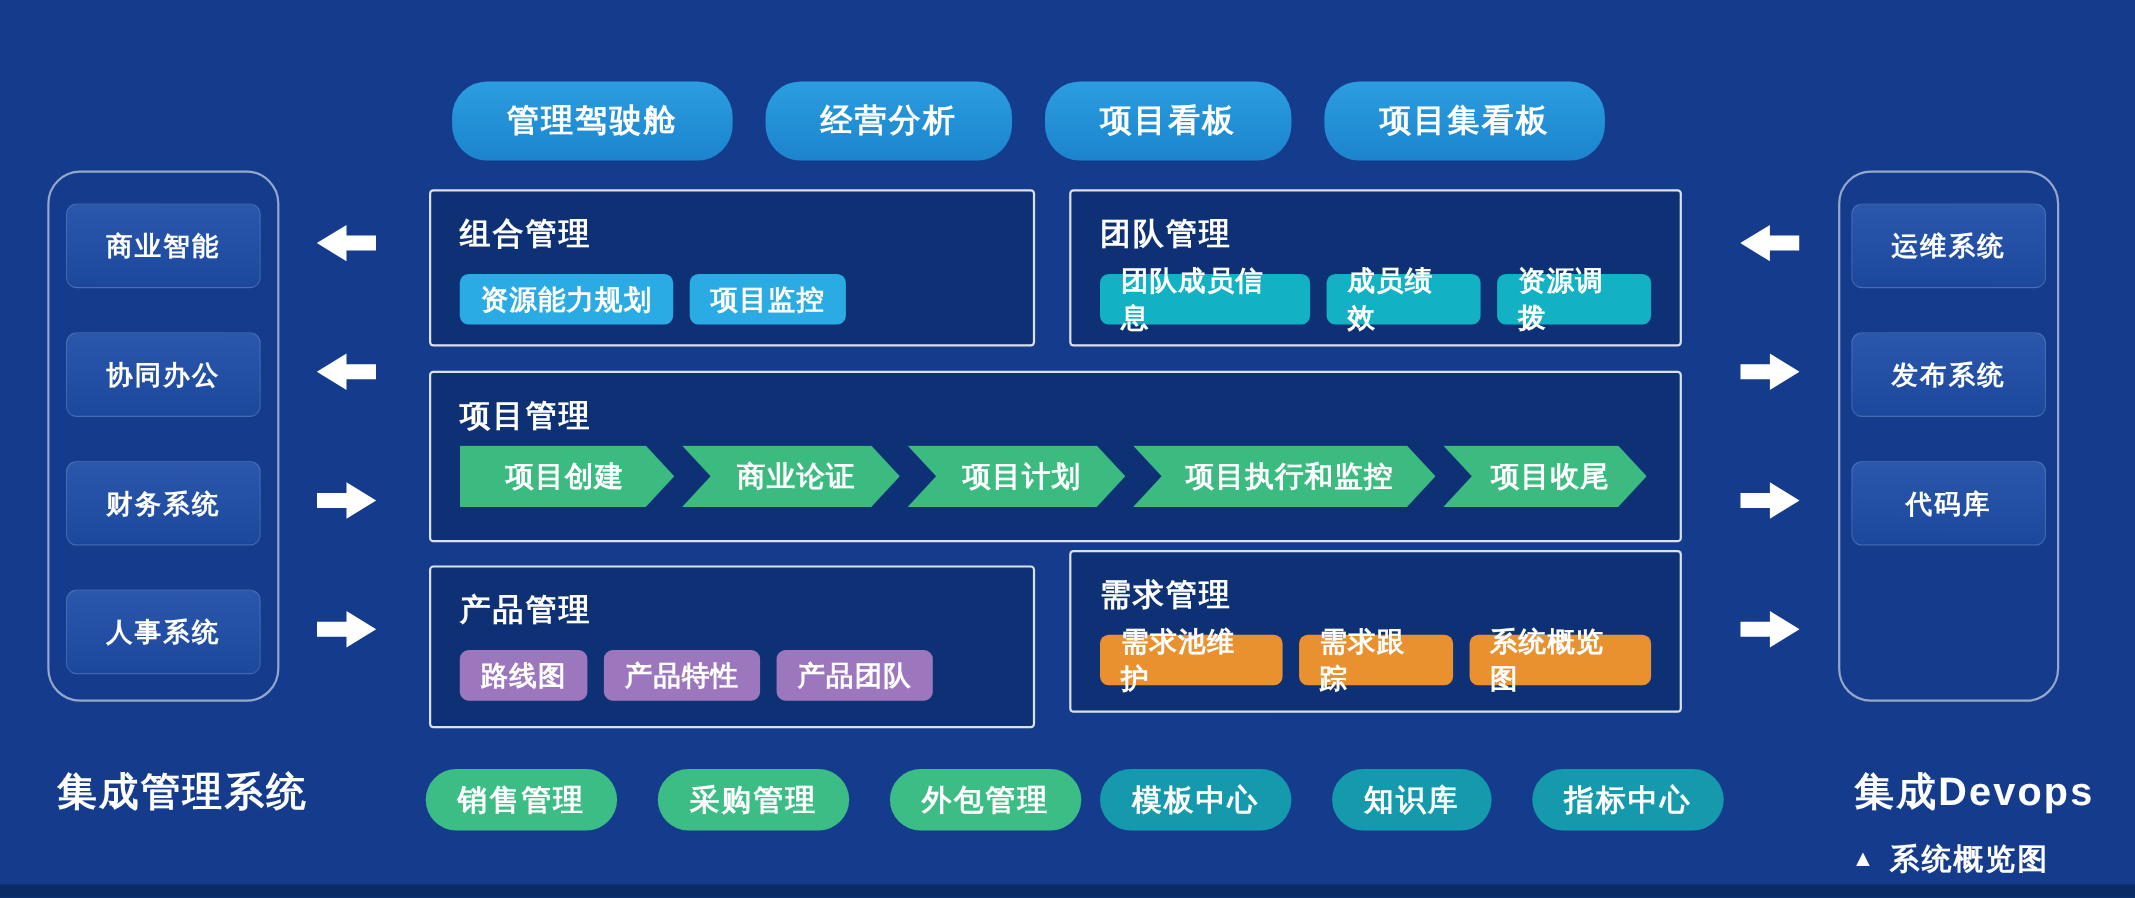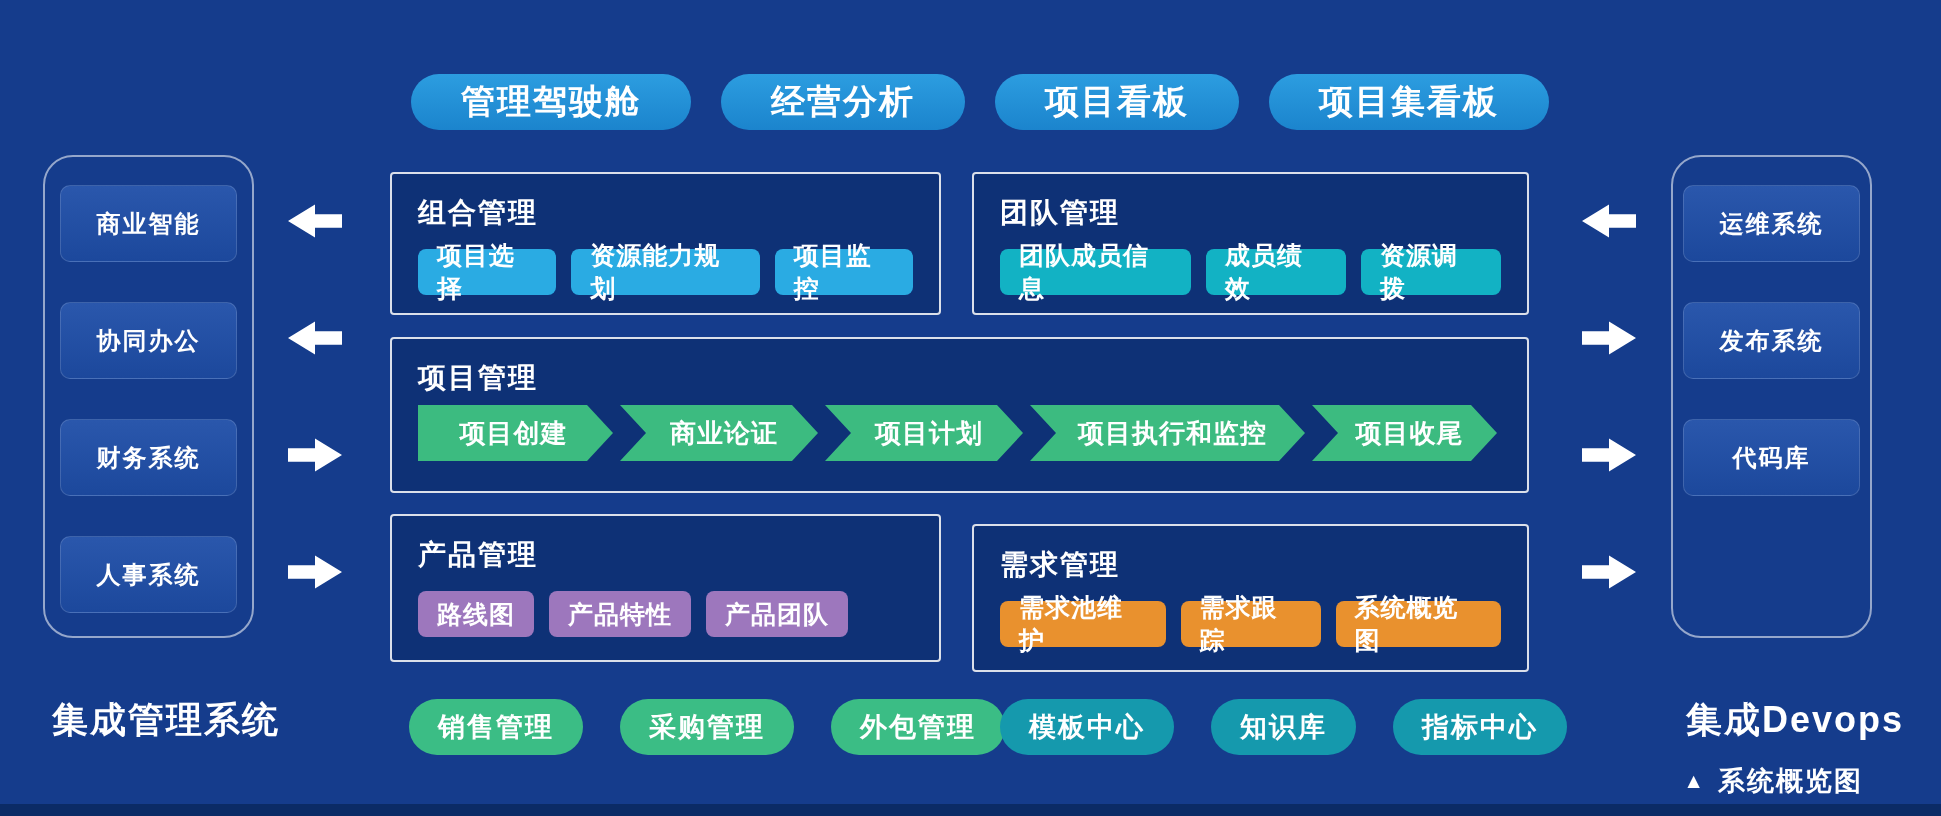--- a/index.html
+++ b/index.html
@@ -20,23 +20,23 @@
     position: absolute; left: 0; bottom: 0; width: 100%; height: 12px;
     background: #0b2b66;
   }
 
   
   .top-row {
     position: absolute; left: 411px; top: 74px;
     display: flex; gap: 30px;
   }
   .top-pill {
-    height: 56px; padding: 0 50px;
-    display: flex; align-items: center; justify-content: center;
-    font-size: 34px; letter-spacing: 2px;
+    height: 72px; padding: 0 50px;
+    display: flex; align-items: center; justify-content: center;
+    font-size: 29px; letter-spacing: 2px;
     border-radius: 32px;
     background: linear-gradient(180deg, #2c9de0 0%, var(--top-pill-bg, #1b84cd) 100%);
   }
 
   
   .side-group {
     position: absolute; top: 155px; height: 483px;
     border: 2px solid rgba(255,255,255,0.55);
     border-radius: 30px;
     padding-top: 28px;
@@ -84,21 +84,21 @@
   }
   .chip.blue   { background: var(--chip-blue, #2aabe3); }
   .chip.teal   { background: var(--chip-teal, #12b2c4); }
   .chip.purple { background: var(--chip-purple, #9d77bd); }
   .chip.orange { background: var(--chip-orange, #e9912e); }
 
   #panel-portfolio   { left: 390px;  top: 172px; width: 551px; height: 143px; }
   #panel-team        { left: 972px;  top: 172px; width: 557px; height: 143px; }
   #panel-project     { left: 390px;  top: 337px; width: 1139px; height: 156px; }
   #panel-product     { left: 390px;  top: 514px; width: 551px; height: 148px; }
-  #panel-requirement { left: 972px;  top: 524px; width: 557px; height: 148px; }
+  #panel-requirement { left: 972px;  top: 500px; width: 557px; height: 148px; }
 
   
   .stage-row { display: flex; gap: 7px; margin-top: 8px; }
   .stage {
     height: 56px;
     display: flex; align-items: center; justify-content: center;
     font-size: 26px; letter-spacing: 1px;
     background: var(--stage-green, #3cbb80);
     clip-path: polygon(0 0, calc(100% - 26px) 0, 100% 50%, calc(100% - 26px) 100%, 0 100%, 26px 50%);
     padding-left: 20px; padding-right: 10px;
@@ -108,21 +108,21 @@
     padding-left: 6px;
   }
   .stage.s1 { width: 195px; }
   .stage.s2 { width: 198px; }
   .stage.s3 { width: 198px; }
   .stage.s4 { width: 275px; }
   .stage.s5 { width: 185px; }
 
   
   .bottom-row { position: absolute; top: 699px; display: flex; gap: 37px; }
-  .bottom-row.green-group { left: 409px; }
+  .bottom-row.green-group { left: 387px; }
   .bottom-row.teal-group  { left: 1000px; }
   .bottom-pill {
     height: 56px; padding: 0 29px;
     display: flex; align-items: center; justify-content: center;
     font-size: 27px; letter-spacing: 2px;
     border-radius: 28px;
   }
   .bottom-pill.green { background: var(--pill-green, #3bbd85); }
   .bottom-pill.teal  { background: var(--pill-teal, #1599ad); }
 
@@ -155,21 +155,20 @@
   <div class="side-caption left">集成管理系统</div>
 
   <div class="arrow left" style="left:288px; top:203px;"></div>
   <div class="arrow left" style="left:288px; top:320px;"></div>
   <div class="arrow right" style="left:288px; top:437px;"></div>
   <div class="arrow right" style="left:288px; top:554px;"></div>
 
   <div class="panel" id="panel-portfolio">
     <div class="panel-title">组合管理</div>
     <div class="chip-row">
-      <div class="chip blue">项目选择</div>
       <div class="chip blue">资源能力规划</div>
       <div class="chip blue">项目监控</div>
     </div>
   </div>
 
   <div class="panel" id="panel-team">
     <div class="panel-title">团队管理</div>
     <div class="chip-row">
       <div class="chip teal">团队成员信息</div>
       <div class="chip teal">成员绩效</div>

